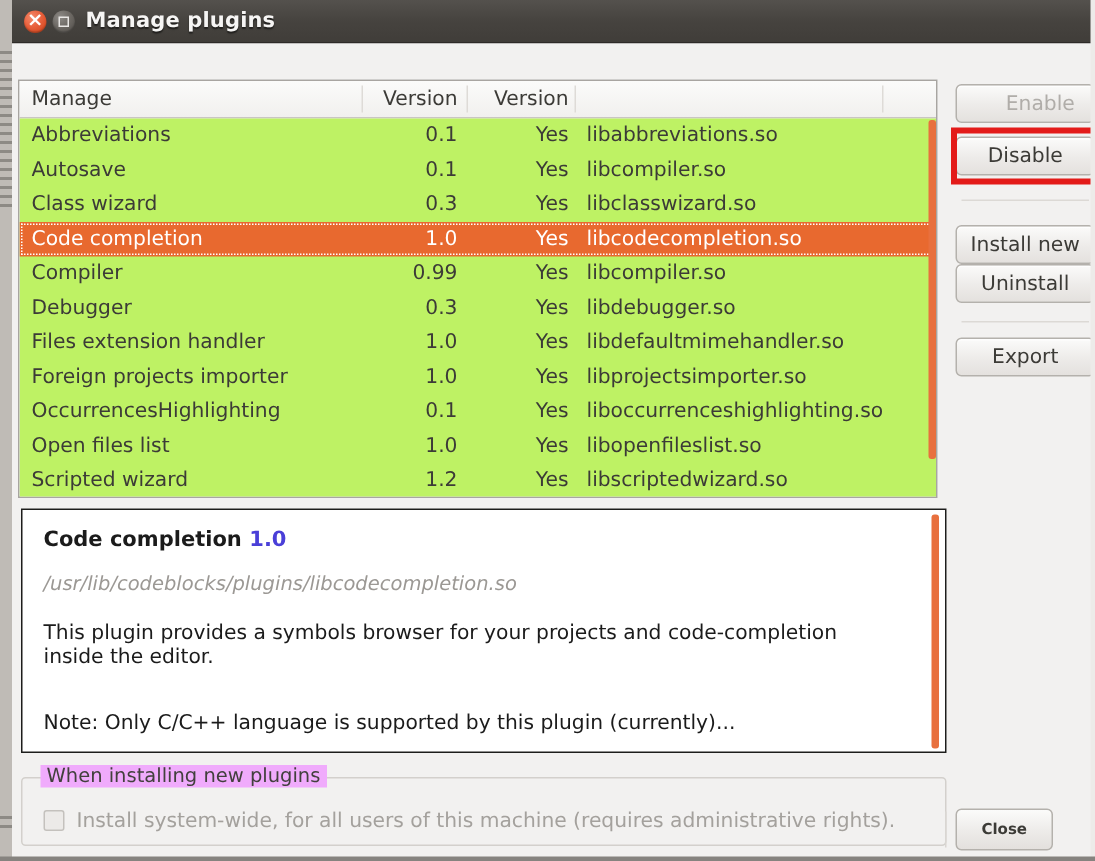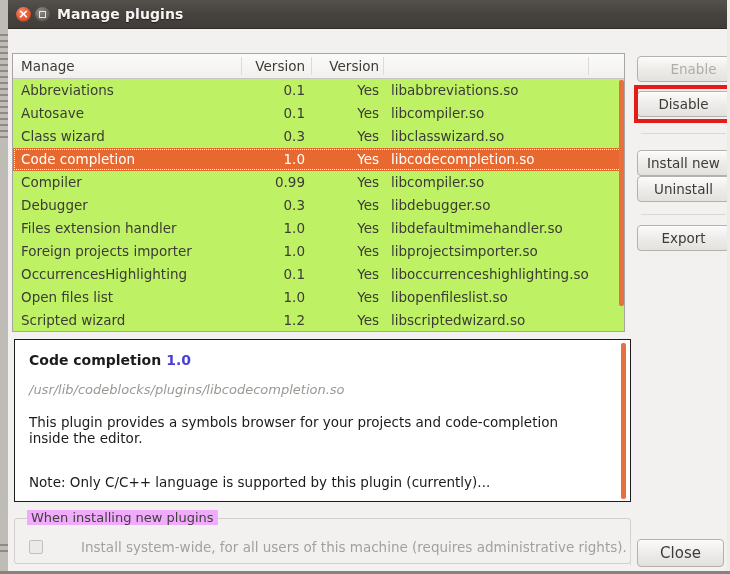--- a/index.html
+++ b/index.html
@@ -125,21 +125,21 @@
 
   
   .groupbox{
     position:absolute;left:6px;top:489px;width:617px;height:46px;
     border:1px solid #d3d0cc;border-radius:3px;box-sizing:border-box;
   }
   .gb-legend{
     position:absolute;left:12px;top:-9px;background:#f0abfc;padding:0 4px;
     font-size:13px;color:#42403d;
   }
-  .chk-row{position:absolute;left:14px;top:20px;display:flex;align-items:center;gap:30px;}
+  .chk-row{position:absolute;left:14px;top:20px;display:flex;align-items:center;}
   .chk-box{
     width:14px;height:14px;border:1px solid #c4c1bd;border-radius:2px;
     background:#eceae8;box-sizing:border-box;
   }
   .chk-label{margin-left:8px;font-size:13.5px;color:#a4a19d;}
 
   
   .btncol{position:absolute;left:629px;top:0;width:93px;height:545px;}
   .ubtn{
     position:absolute;left:0;width:93px;height:26px;
@@ -152,25 +152,25 @@
   .ubtn.disabled{color:#b0ada9;}
   .sep{position:absolute;left:4px;width:85px;height:1px;background:#dcd9d5;}
 
   .redbox{
     position:absolute;left:-3px;top:56px;width:104px;height:38px;
     border:4px solid #e31b19;box-sizing:border-box;
   }
 
   
   .close-btn{
-    position:absolute;left:629px;top:510px;width:87px;height:28px;
+    position:absolute;left:629px;top:510px;width:65px;height:28px;
     background:linear-gradient(to bottom,#fbfbfa 0%,#edebe9 55%,#e3e0dd 100%);
     border:1px solid #b4b1ac;border-radius:4px;box-sizing:border-box;
-    font-size:15px;color:#3c3b37;
-    display:flex;align-items:center;justify-content:center;
+    font-size:10px;color:#3c3b37;
+    display:flex;align-items:center;justify-content:center;font-weight:bold;
   }
   .vdiv{position:absolute;left:622px;top:512px;width:1px;height:24px;background:#d9d6d2;}
   .right-gray{
     position:absolute;left:727px;top:0;width:3px;height:574px;background:#edebe9;
   }
   .bottom-shadow{
     position:absolute;left:0;top:571px;width:730px;height:3px;background:#86837f;
   }
 </style>
 </head>

